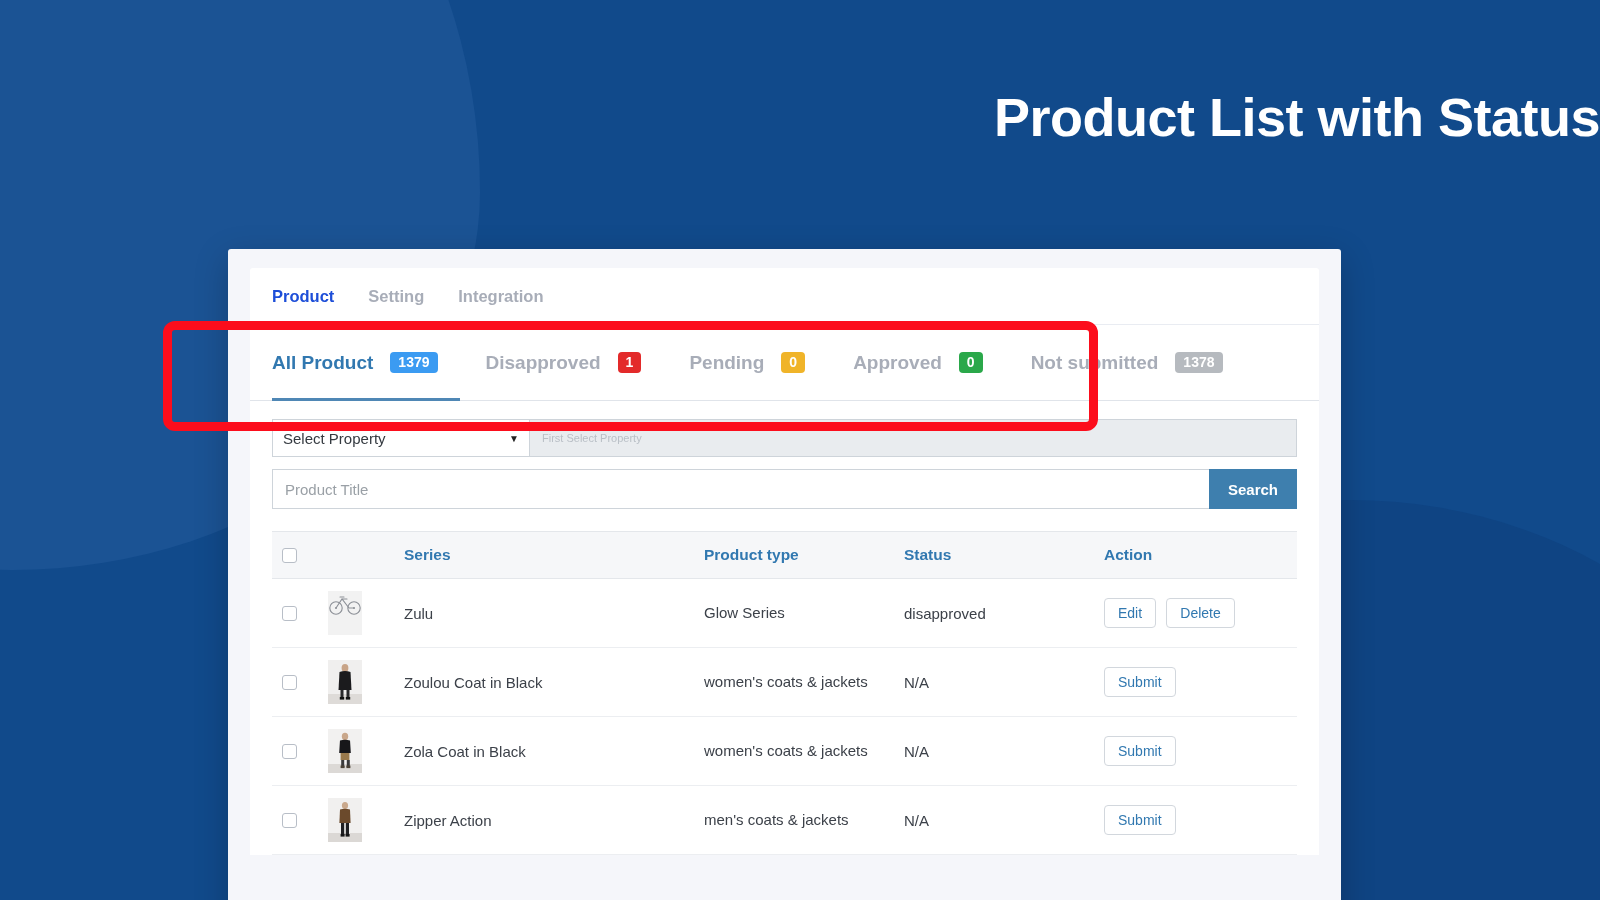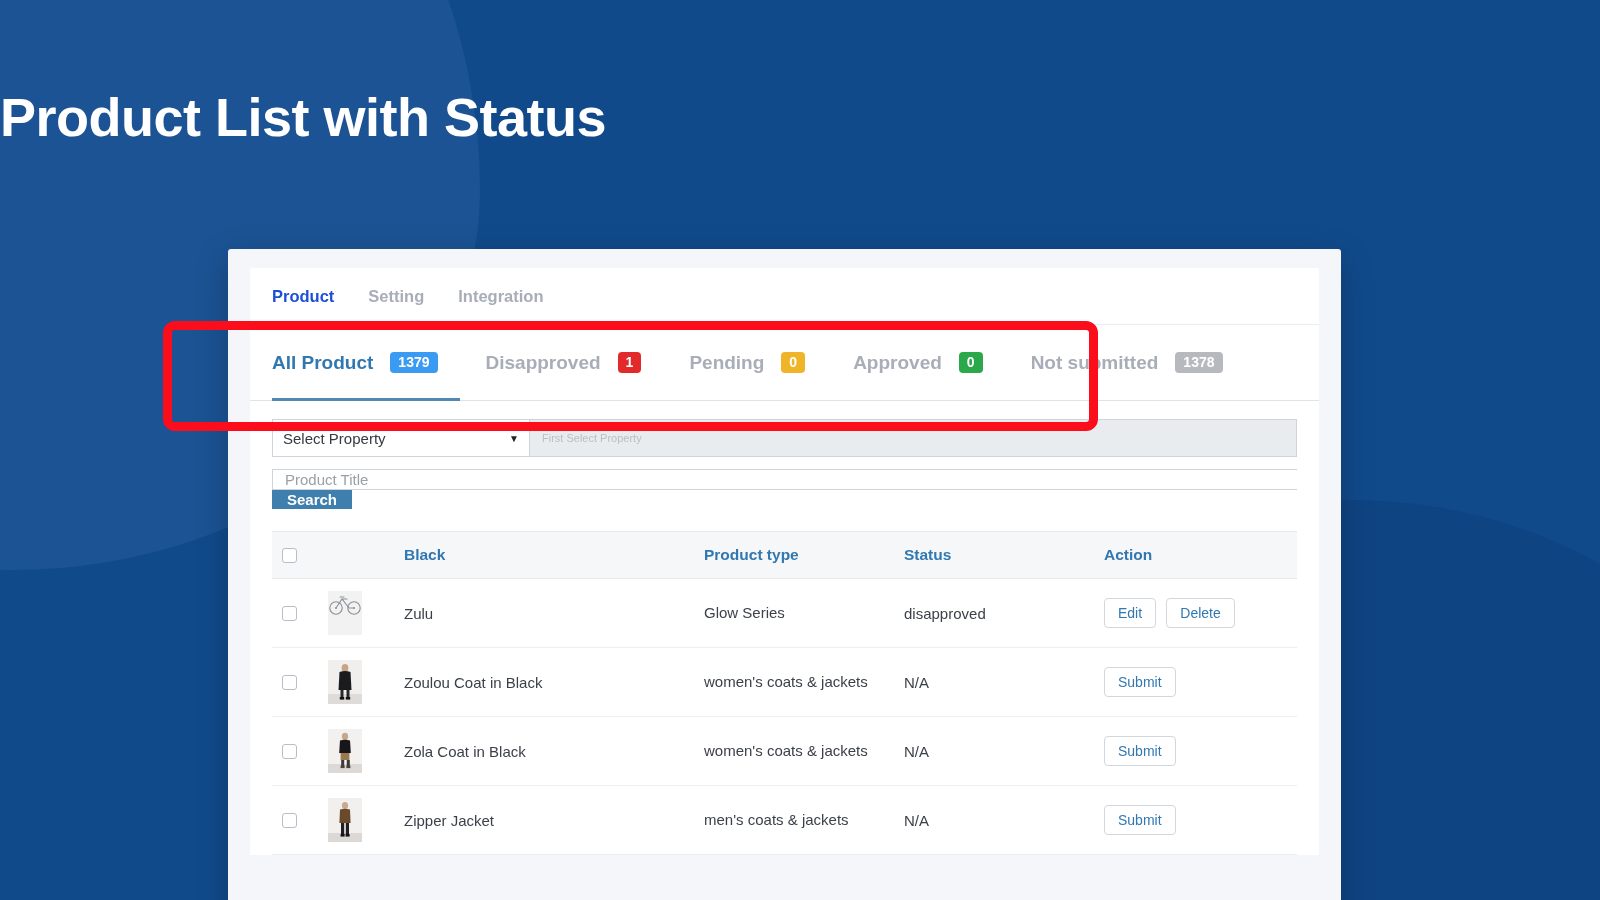--- a/index.html
+++ b/index.html
@@ -39,21 +39,21 @@
     right: -300px; bottom: -520px;
     width: 1000px; height: 820px;
     border-radius: 50%;
     background: #123f78;
   }
 
   
   .page-title {
     position: absolute;
     top: 86px; left: 0; right: 0;
-    text-align: left;
+    text-align: right;
     color: #ffffff;
     font-size: 54px;
     font-weight: bold;
     letter-spacing: -0.5px;
     z-index: 5;
   }
 
   
   .app-card {
     position: absolute;
@@ -162,34 +162,34 @@
     flex: 1;
     border: 1px solid #ced4da;
     border-left: none;
     background: #e9ecef;
     display: flex;
     align-items: center;
     padding: 0 12px;
     font-size: 11px;
     color: #b9bfc6;
   }
-  .search-row { display: flex; height: 40px; flex-direction: column; }
+  .search-row { display: flex; height: 40px; }
   .search-input {
     flex: 1;
     border: 1px solid #ced4da;
     border-right: none;
     padding: 0 12px;
     font-size: 15px;
     color: #495057;
     outline: none;
     font-family: "Liberation Sans", sans-serif;
   }
   .search-input::placeholder { color: #9aa0a6; }
   .search-btn {
-    width: 80px;
+    width: 88px;
     background: #3e7fae;
     color: #fff;
     border: 1px solid #3e7fae;
     font-size: 15px;
     font-weight: bold;
     cursor: pointer;
     font-family: "Liberation Sans", sans-serif;
   }
 
   
@@ -349,21 +349,21 @@
 
 
   <div class="table-wrap">
     <table class="products">
       <thead>
         <tr>
           <th class="col-check">
             <input type="checkbox" class="cb" style="">
           </th>
           <th class="col-thumb"></th>
-          <th class="col-title">Black</th>
+          <th class="col-title">Series</th>
           <th class="col-type">Product type</th>
           <th class="col-status">Status</th>
           <th>Action</th>
         </tr>
       </thead>
       <tbody>
 
         <tr>
           <td>
             <input type="checkbox" class="cb" style="">
@@ -452,21 +452,21 @@
                 <rect x="0" y="35" width="34" height="9" fill="#dbd8d5"></rect>
                 <ellipse cx="17" cy="7.5" rx="3.1" ry="3.6" fill="#caa98d"></ellipse>
                 <path d="M12 11.5 Q17 9.8 22 11.5 L22.6 25 L11.4 25 Z" fill="#6b4a2c"></path>
                 <rect x="13" y="25" width="3.2" height="12" fill="#1f1f22"></rect>
                 <rect x="17.8" y="25" width="3.2" height="12" fill="#1f1f22"></rect>
                 <rect x="12.6" y="36" width="4" height="2.6" fill="#141416"></rect>
                 <rect x="17.6" y="36" width="4" height="2.6" fill="#141416"></rect>
               </svg>
             </span>
           </td>
-          <td>Zipper Jacket</td>
+          <td>Zipper Action</td>
           <td class="cell-type">men's coats &amp; jackets</td>
           <td>N/A</td>
           <td>
             <button class="btn-sm">Submit</button>
           </td>
         </tr>
 
       </tbody>
     </table>
   </div>

